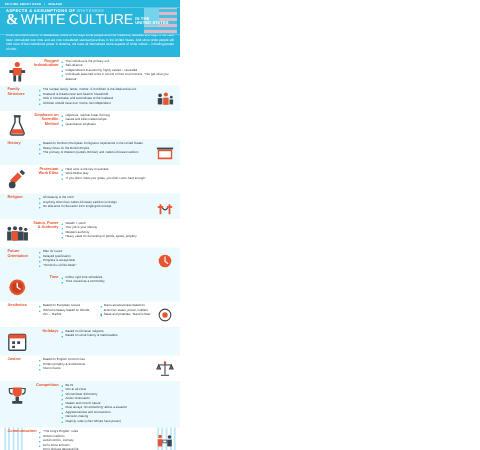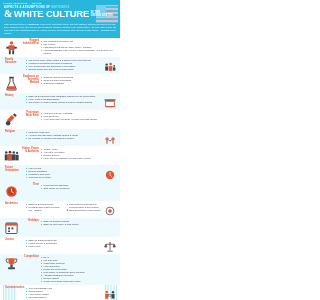--- a/index.html
+++ b/index.html
@@ -28,21 +28,21 @@
     position:absolute;top:-1px;right:2px;width:22px;height:27px;opacity:.9;
   }
   .kicker{
     position:relative;z-index:3;font-size:2.7px;font-weight:700;color:#ffffff;
     letter-spacing:.25px;line-height:1;
   }
   .kicker .ghost{color:#8fe0f4;}
   .title-row{position:relative;z-index:3;display:flex;align-items:flex-end;gap:1.5px;margin-top:.5px;}
   .amp{font-size:10px;font-weight:700;color:#ffffff;line-height:.85;font-family:"Liberation Serif",serif;}
   .maintitle{
-    font-size:9.5px;font-weight:700;color:#ffffff;line-height:.9;letter-spacing:-.2px;
+    font-size:9.5px;font-weight:400;color:#ffffff;line-height:.9;letter-spacing:-.2px;
     white-space:nowrap;
   }
   .instates{font-size:2.7px;font-weight:700;color:#ffffff;line-height:1.05;letter-spacing:.1px;padding-bottom:.6px;}
 
   
   .intro{
     background:#29b6dd;padding:0 4px 3px 4px;box-sizing:border-box;
   }
   .intro p{
     margin:0;font-size:2.1px;line-height:1.45;color:#ffffff;text-align:justify;

